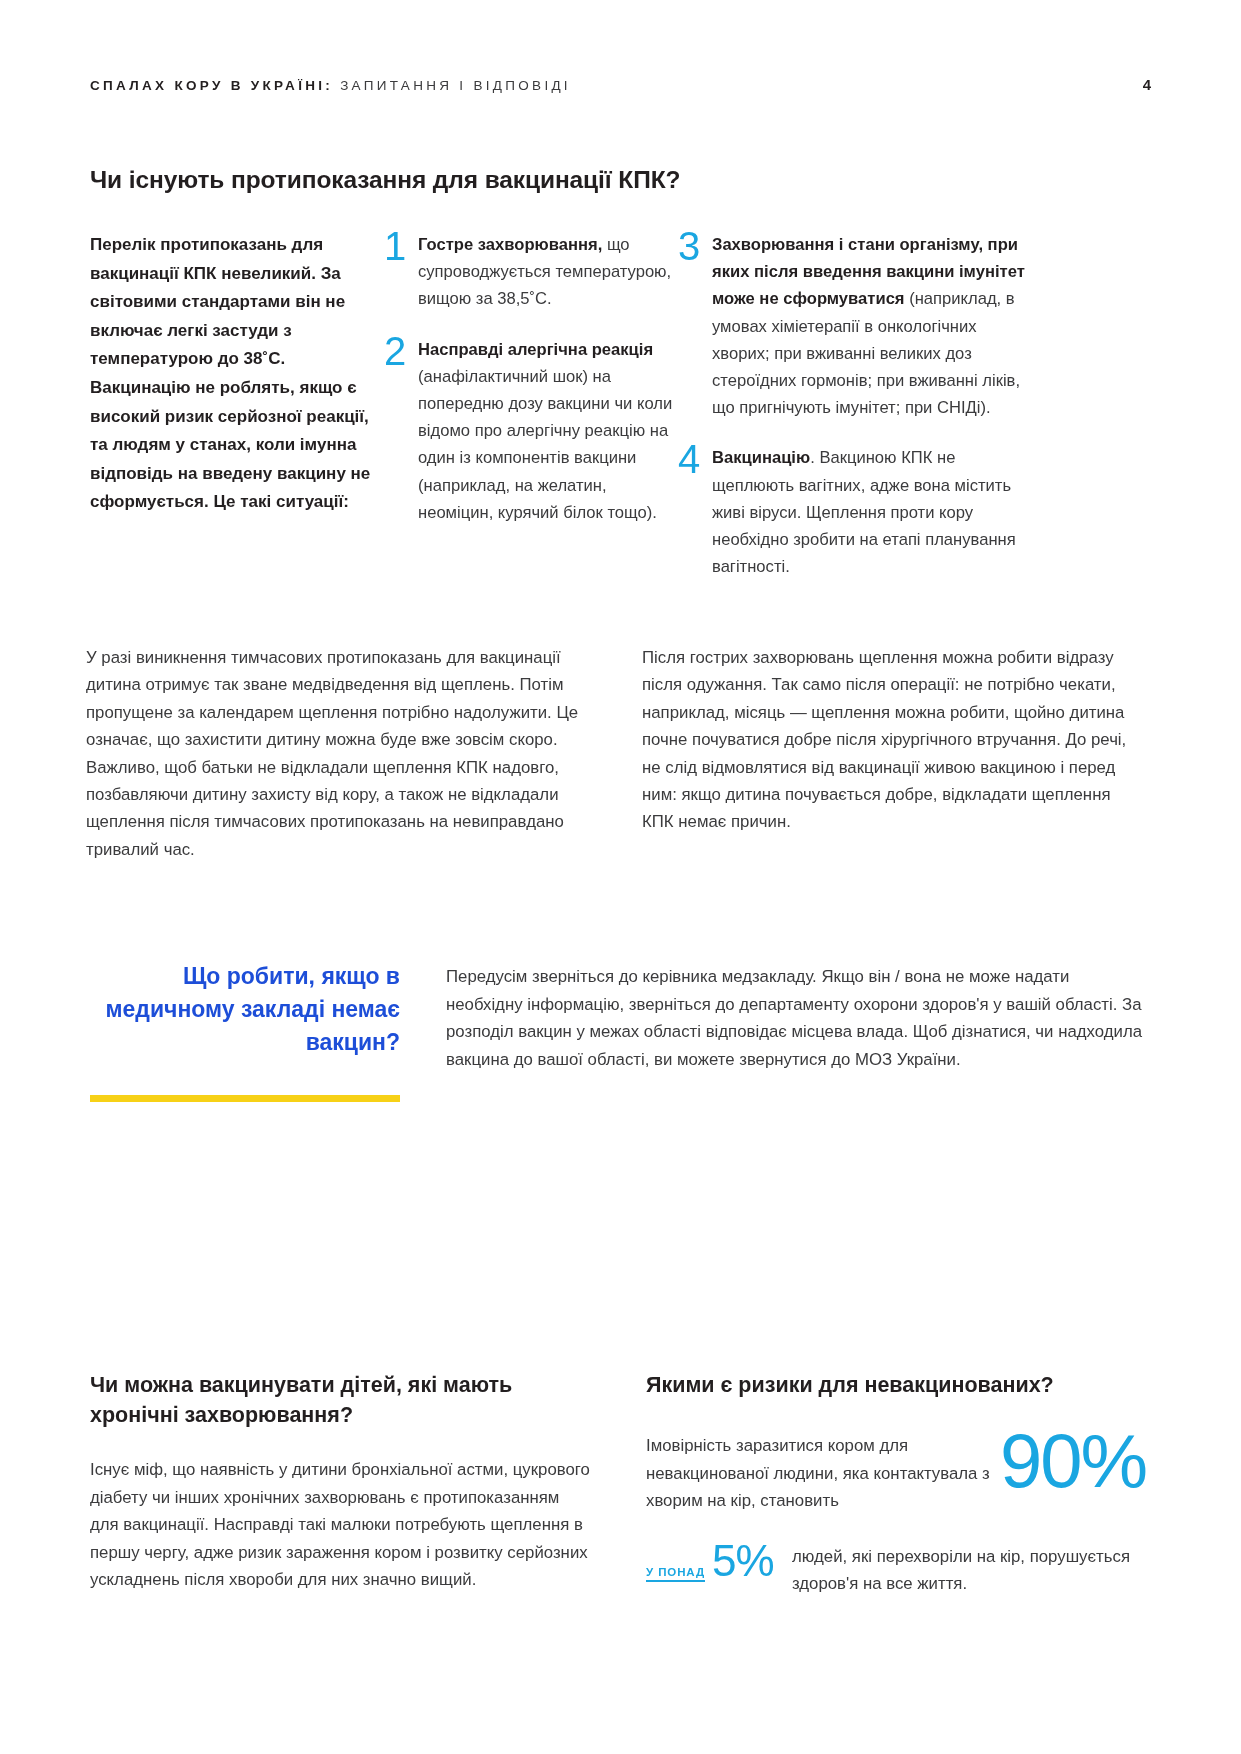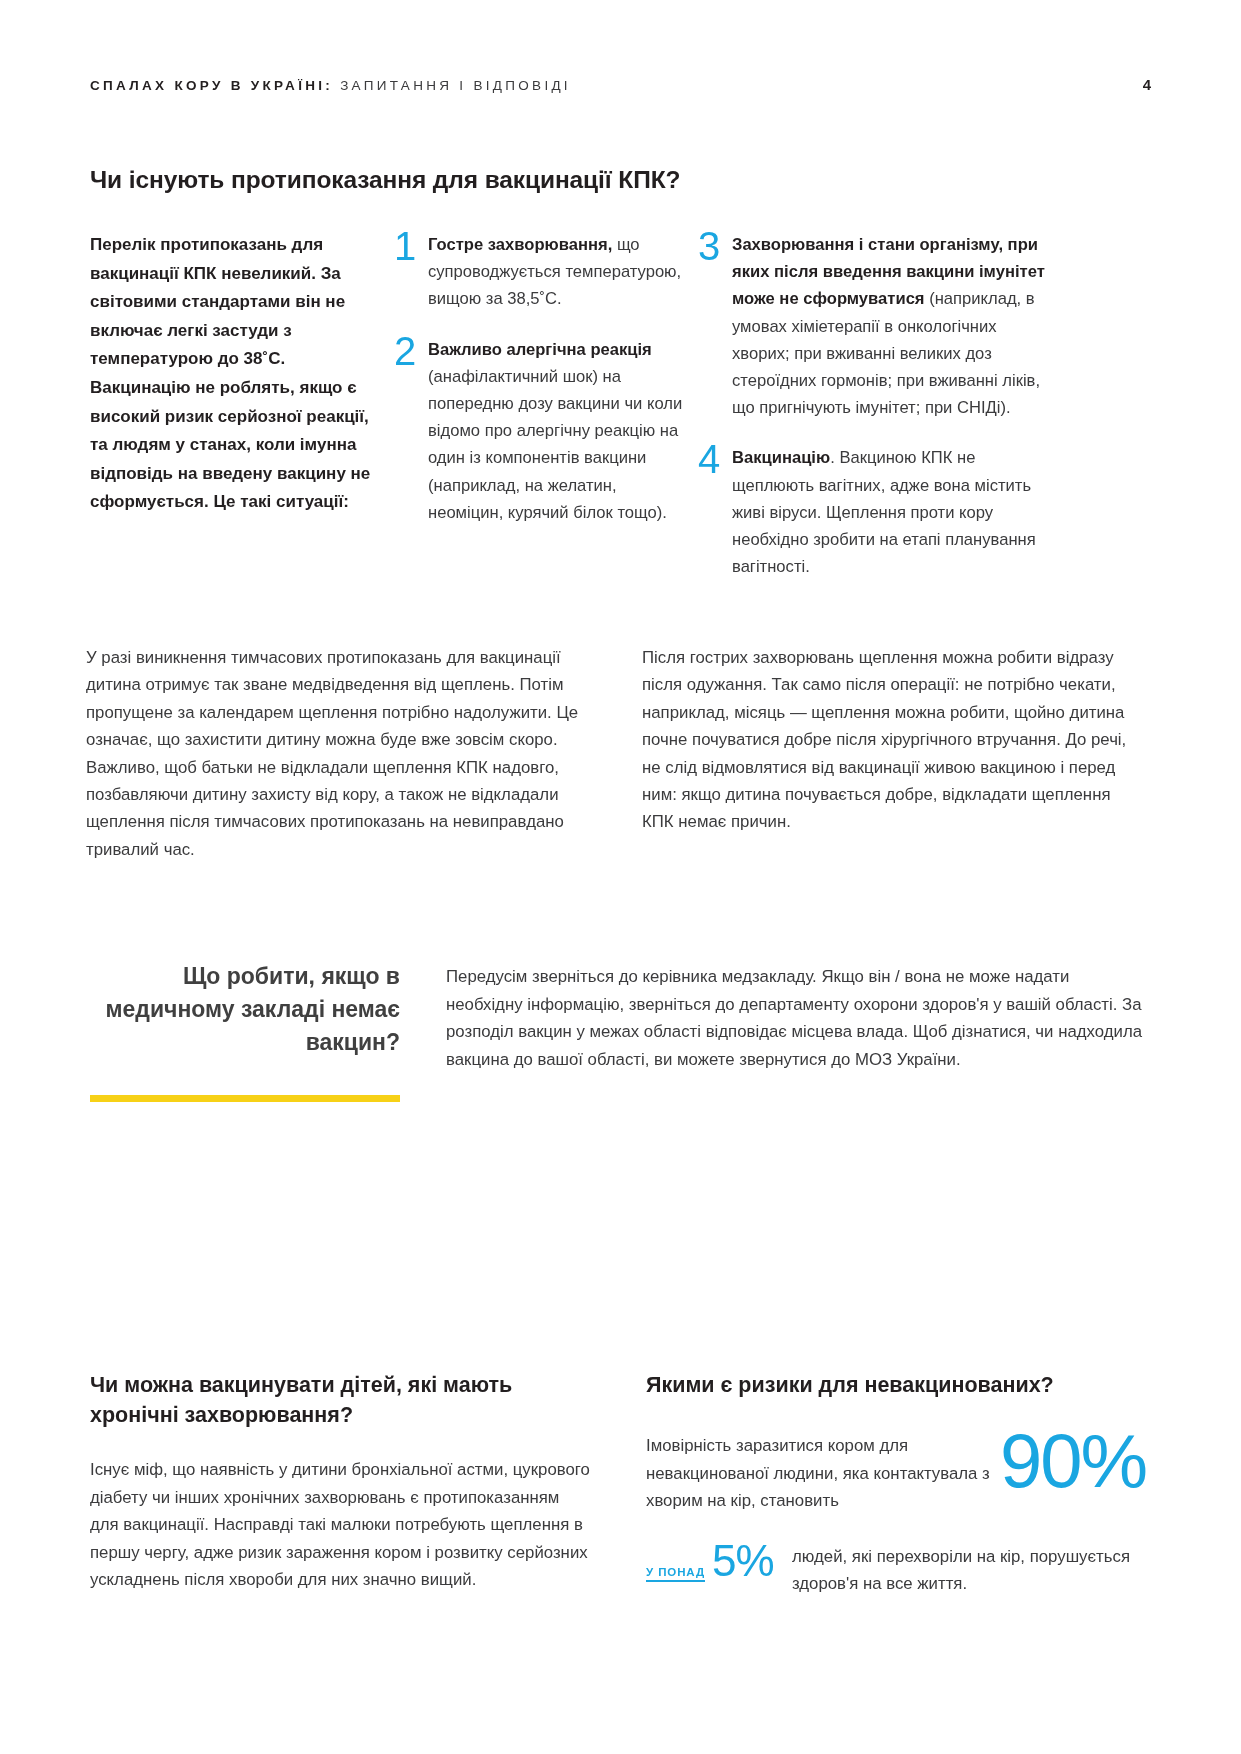--- a/index.html
+++ b/index.html
@@ -64,21 +64,21 @@
     color: #231f20;
   }
 
   
   .cols {
     position: absolute;
     left: 90px;
     top: 231px;
     width: 1060px;
     display: flex;
-    gap: 14px;
+    gap: 4px;
   }
   .col-lead {
     width: 290px;
     flex: 0 0 290px;
     font-size: 17px;
     line-height: 28.6px;
     font-weight: 700;
     color: #231f20;
   }
   .col-items {
@@ -146,21 +146,21 @@
   }
   .whatdo .lhs {
     flex: 0 0 310px;
     width: 310px;
     text-align: right;
   }
   .whatdo .lhs h3 {
     font-size: 23px;
     line-height: 33px;
     font-weight: 700;
-    color: #404040;
+    color: #1d4ed8;
   }
   .whatdo .rule {
     margin-top: 36px;
     margin-left: auto;
     width: 310px;
     height: 7px;
     background: #f7d117;
   }
   .whatdo .rhs {
     flex: 1;
@@ -284,21 +284,21 @@
 
     <div class="col-items">
 
       <div class="numbered">
         <div class="num">1</div>
         <div class="body"><b>Гостре захворювання,</b><span> що супроводжується температурою, вищою за 38,5˚С.</span></div>
       </div>
 
       <div class="numbered">
         <div class="num">2</div>
-        <div class="body"><b>Важливо алергічна реакція</b><span> (анафілактичний шок) на попередню дозу вакцини чи коли відомо про алергічну реакцію на один із компонентів вакцини (наприклад, на желатин, неоміцин, курячий білок тощо).</span></div>
+        <div class="body"><b>Насправді алергічна реакція</b><span> (анафілактичний шок) на попередню дозу вакцини чи коли відомо про алергічну реакцію на один із компонентів вакцини (наприклад, на желатин, неоміцин, курячий білок тощо).</span></div>
       </div>
 
     </div>
 
     <div class="col-items third">
 
       <div class="numbered">
         <div class="num">3</div>
         <div class="body"><b>Захворювання і стани організму, при яких після введення вакцини імунітет може не сформуватися</b><span> (наприклад, в умовах хіміетерапії в онкологічних хворих; при вживанні великих доз стероїдних гормонів; при вживанні ліків, що пригнічують імунітет; при СНІДі).</span></div>
       </div>

